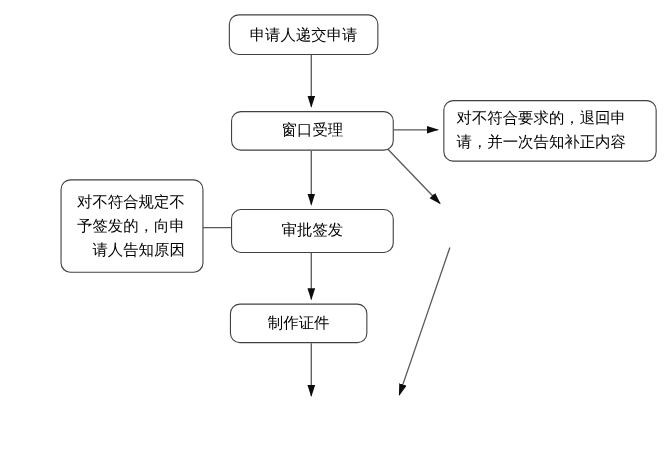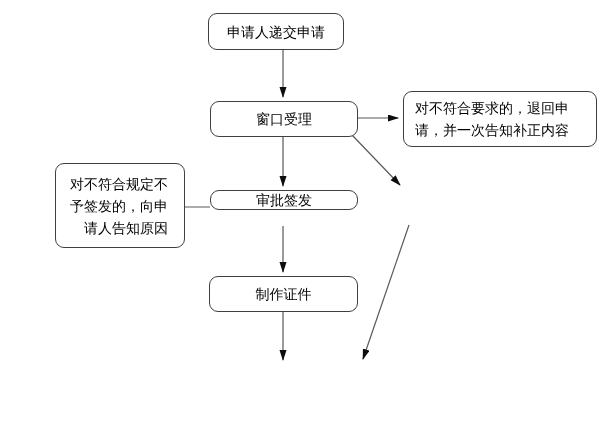--- a/index.html
+++ b/index.html
@@ -44,24 +44,24 @@
     text-align: center;
     line-height: 22px;
   }
   .node.note {
     justify-content: flex-start;
     text-align: right;
   }
   #node-submit        { left: 208px; top: 13px;  width: 136px; height: 37px; }
   #node-window-accept { left: 210px; top: 101px; width: 148px; height: 36px; }
   #node-return-notice { left: 403px; top: 91px;  width: 194px; height: 56px; padding-left: 11px; }
-  #node-approve-issue { left: 210px; top: 190px; width: 148px; height: 20px; }
+  #node-approve-issue { left: 210px; top: 190px; width: 148px; height: 40px; }
   #node-refuse-notice { left: 8px;   top: 163px; width: 130px; height: 85px; padding-left: 14px; margin-left: 47px; }
   #node-pay-fee       { left: 406px; top: 190px; width: 114px; height: 35px; }
-  #node-make-cert     { left: 209px; top: 276px; width: 149px; height: 36px; }
+  #node-make-cert     { left: 209px; top: 276px; width: 125px; height: 36px; }
   #node-collect-cert  { left: 208px; top: 364px; width: 152px; height: 37px; }
 </style>
 </head>
 <body>
 
 <div id="canvas">
 
   <svg id="connector-layer" viewBox="0 0 608 423" xmlns="http://www.w3.org/2000/svg">
     <defs>
       <marker id="arrow" markerUnits="userSpaceOnUse" markerWidth="13" markerHeight="9" refX="10" refY="3.5" orient="auto">

